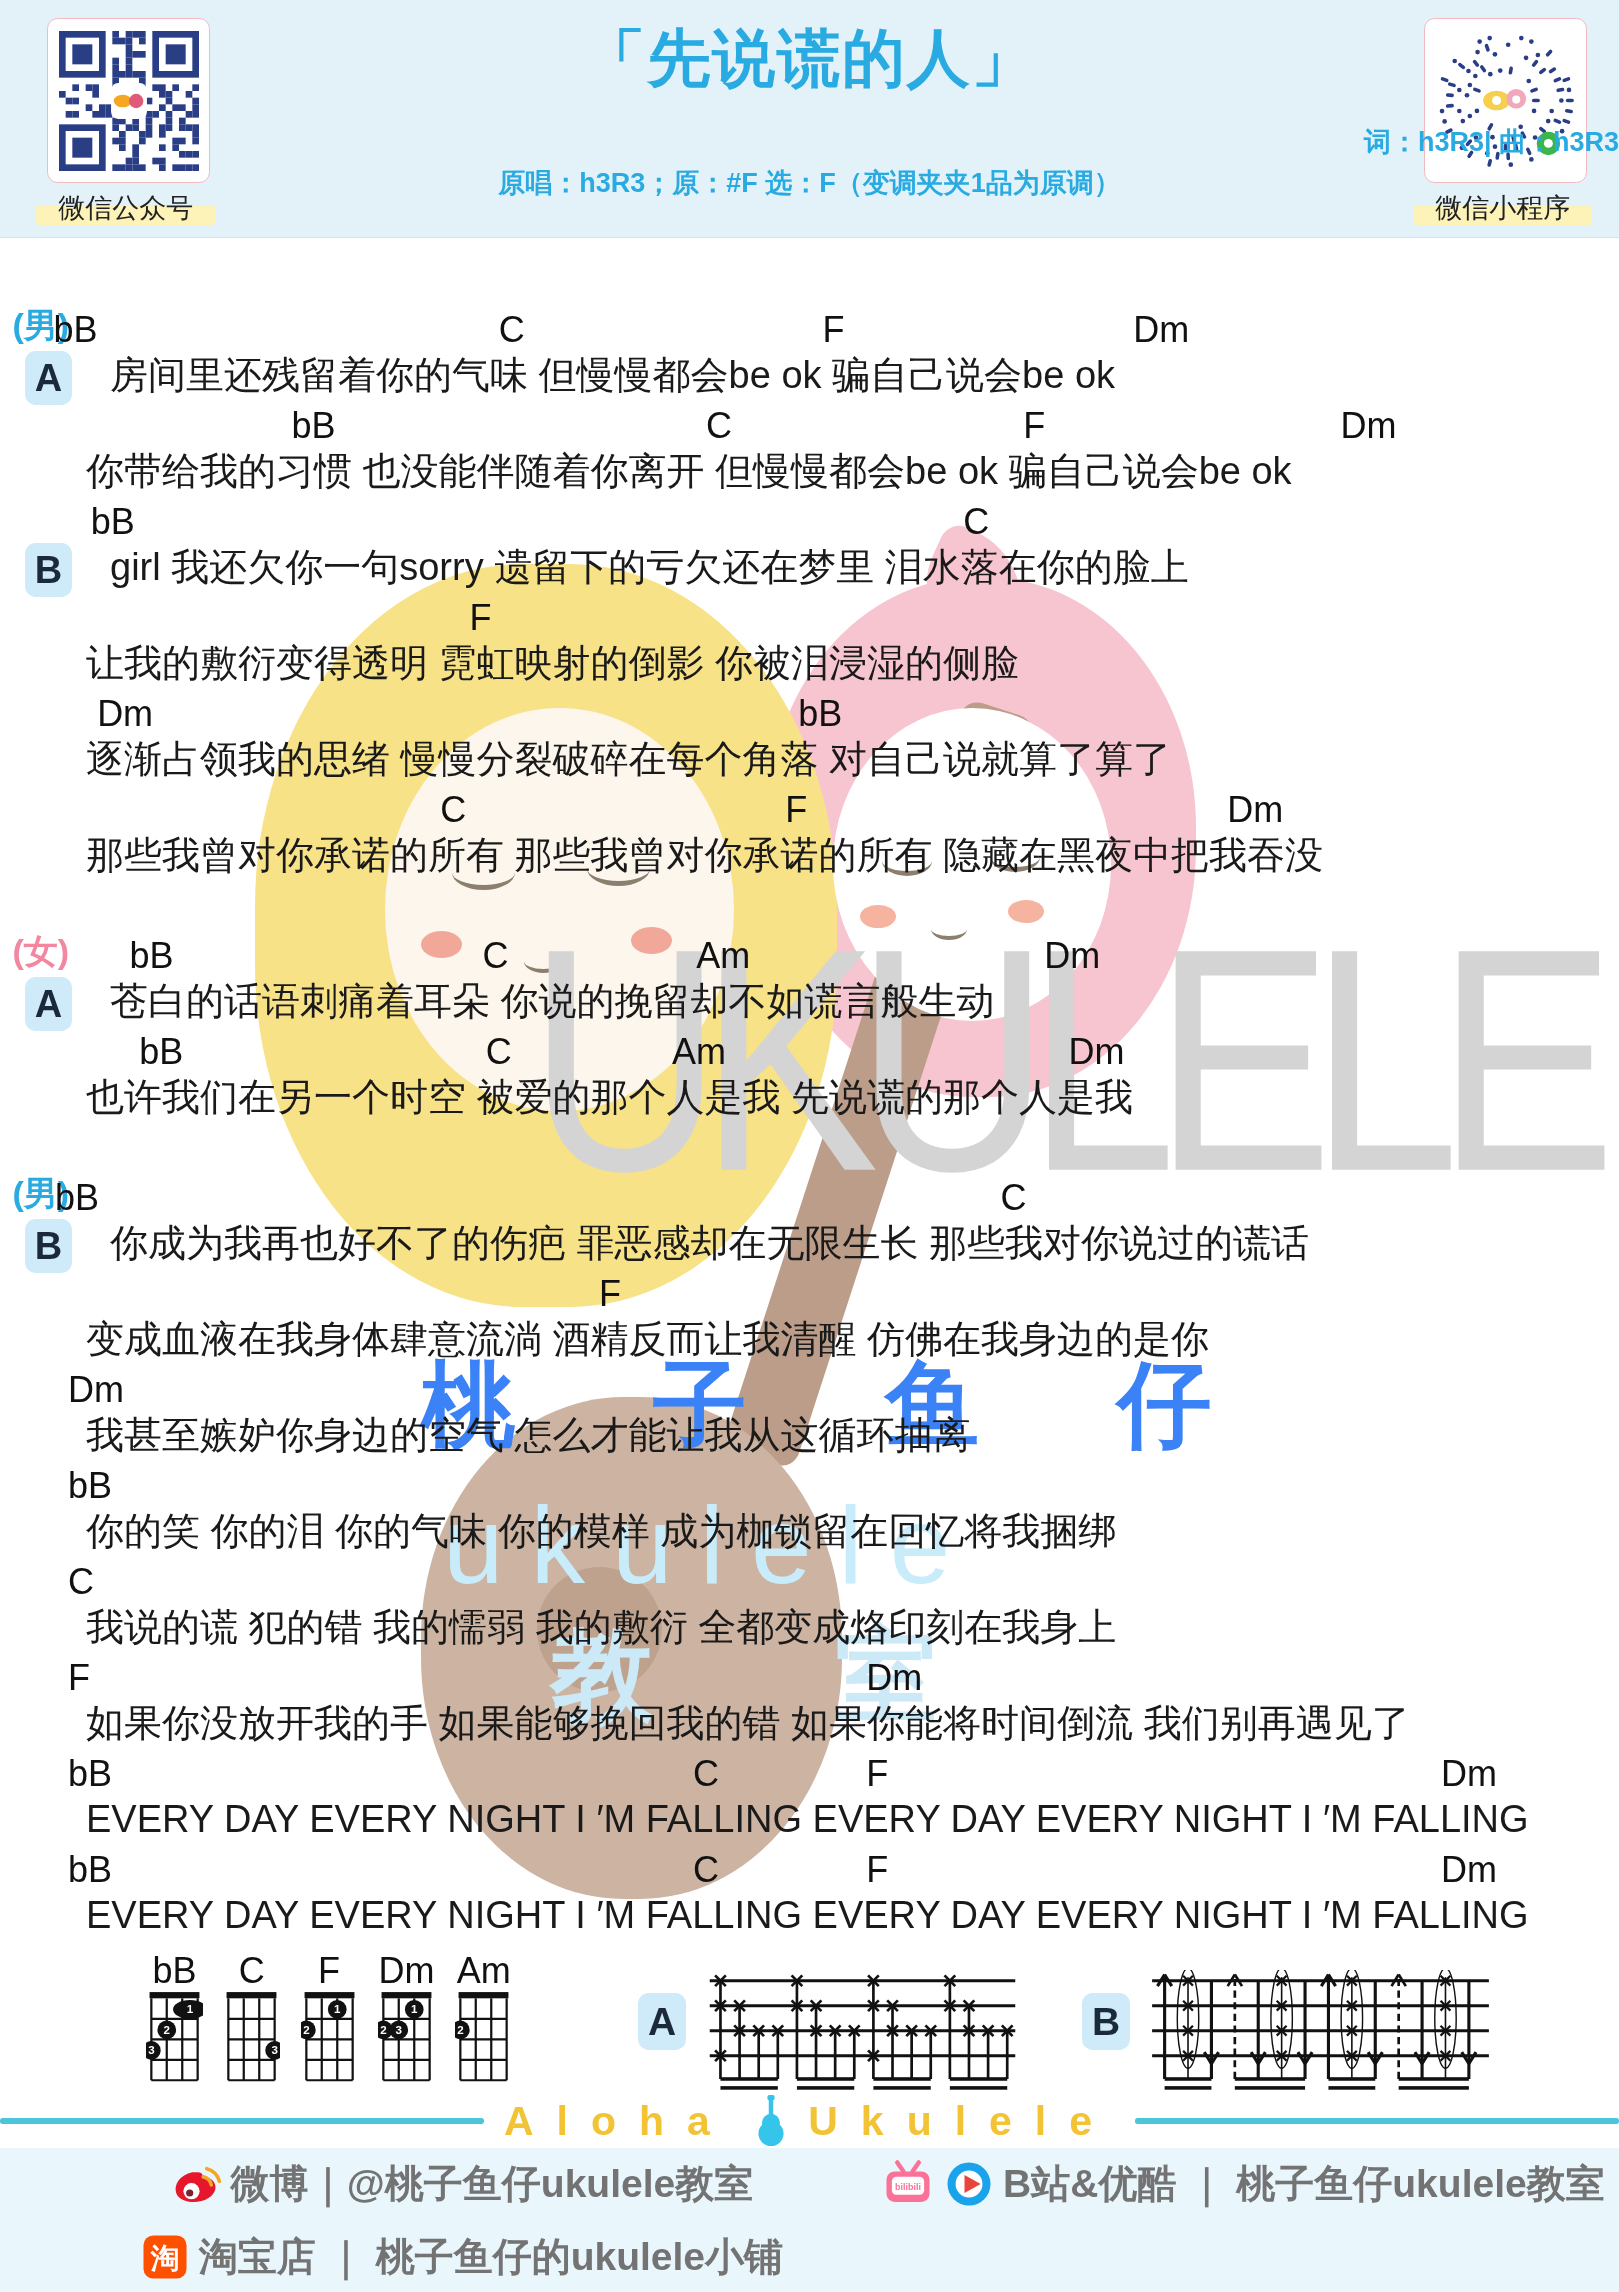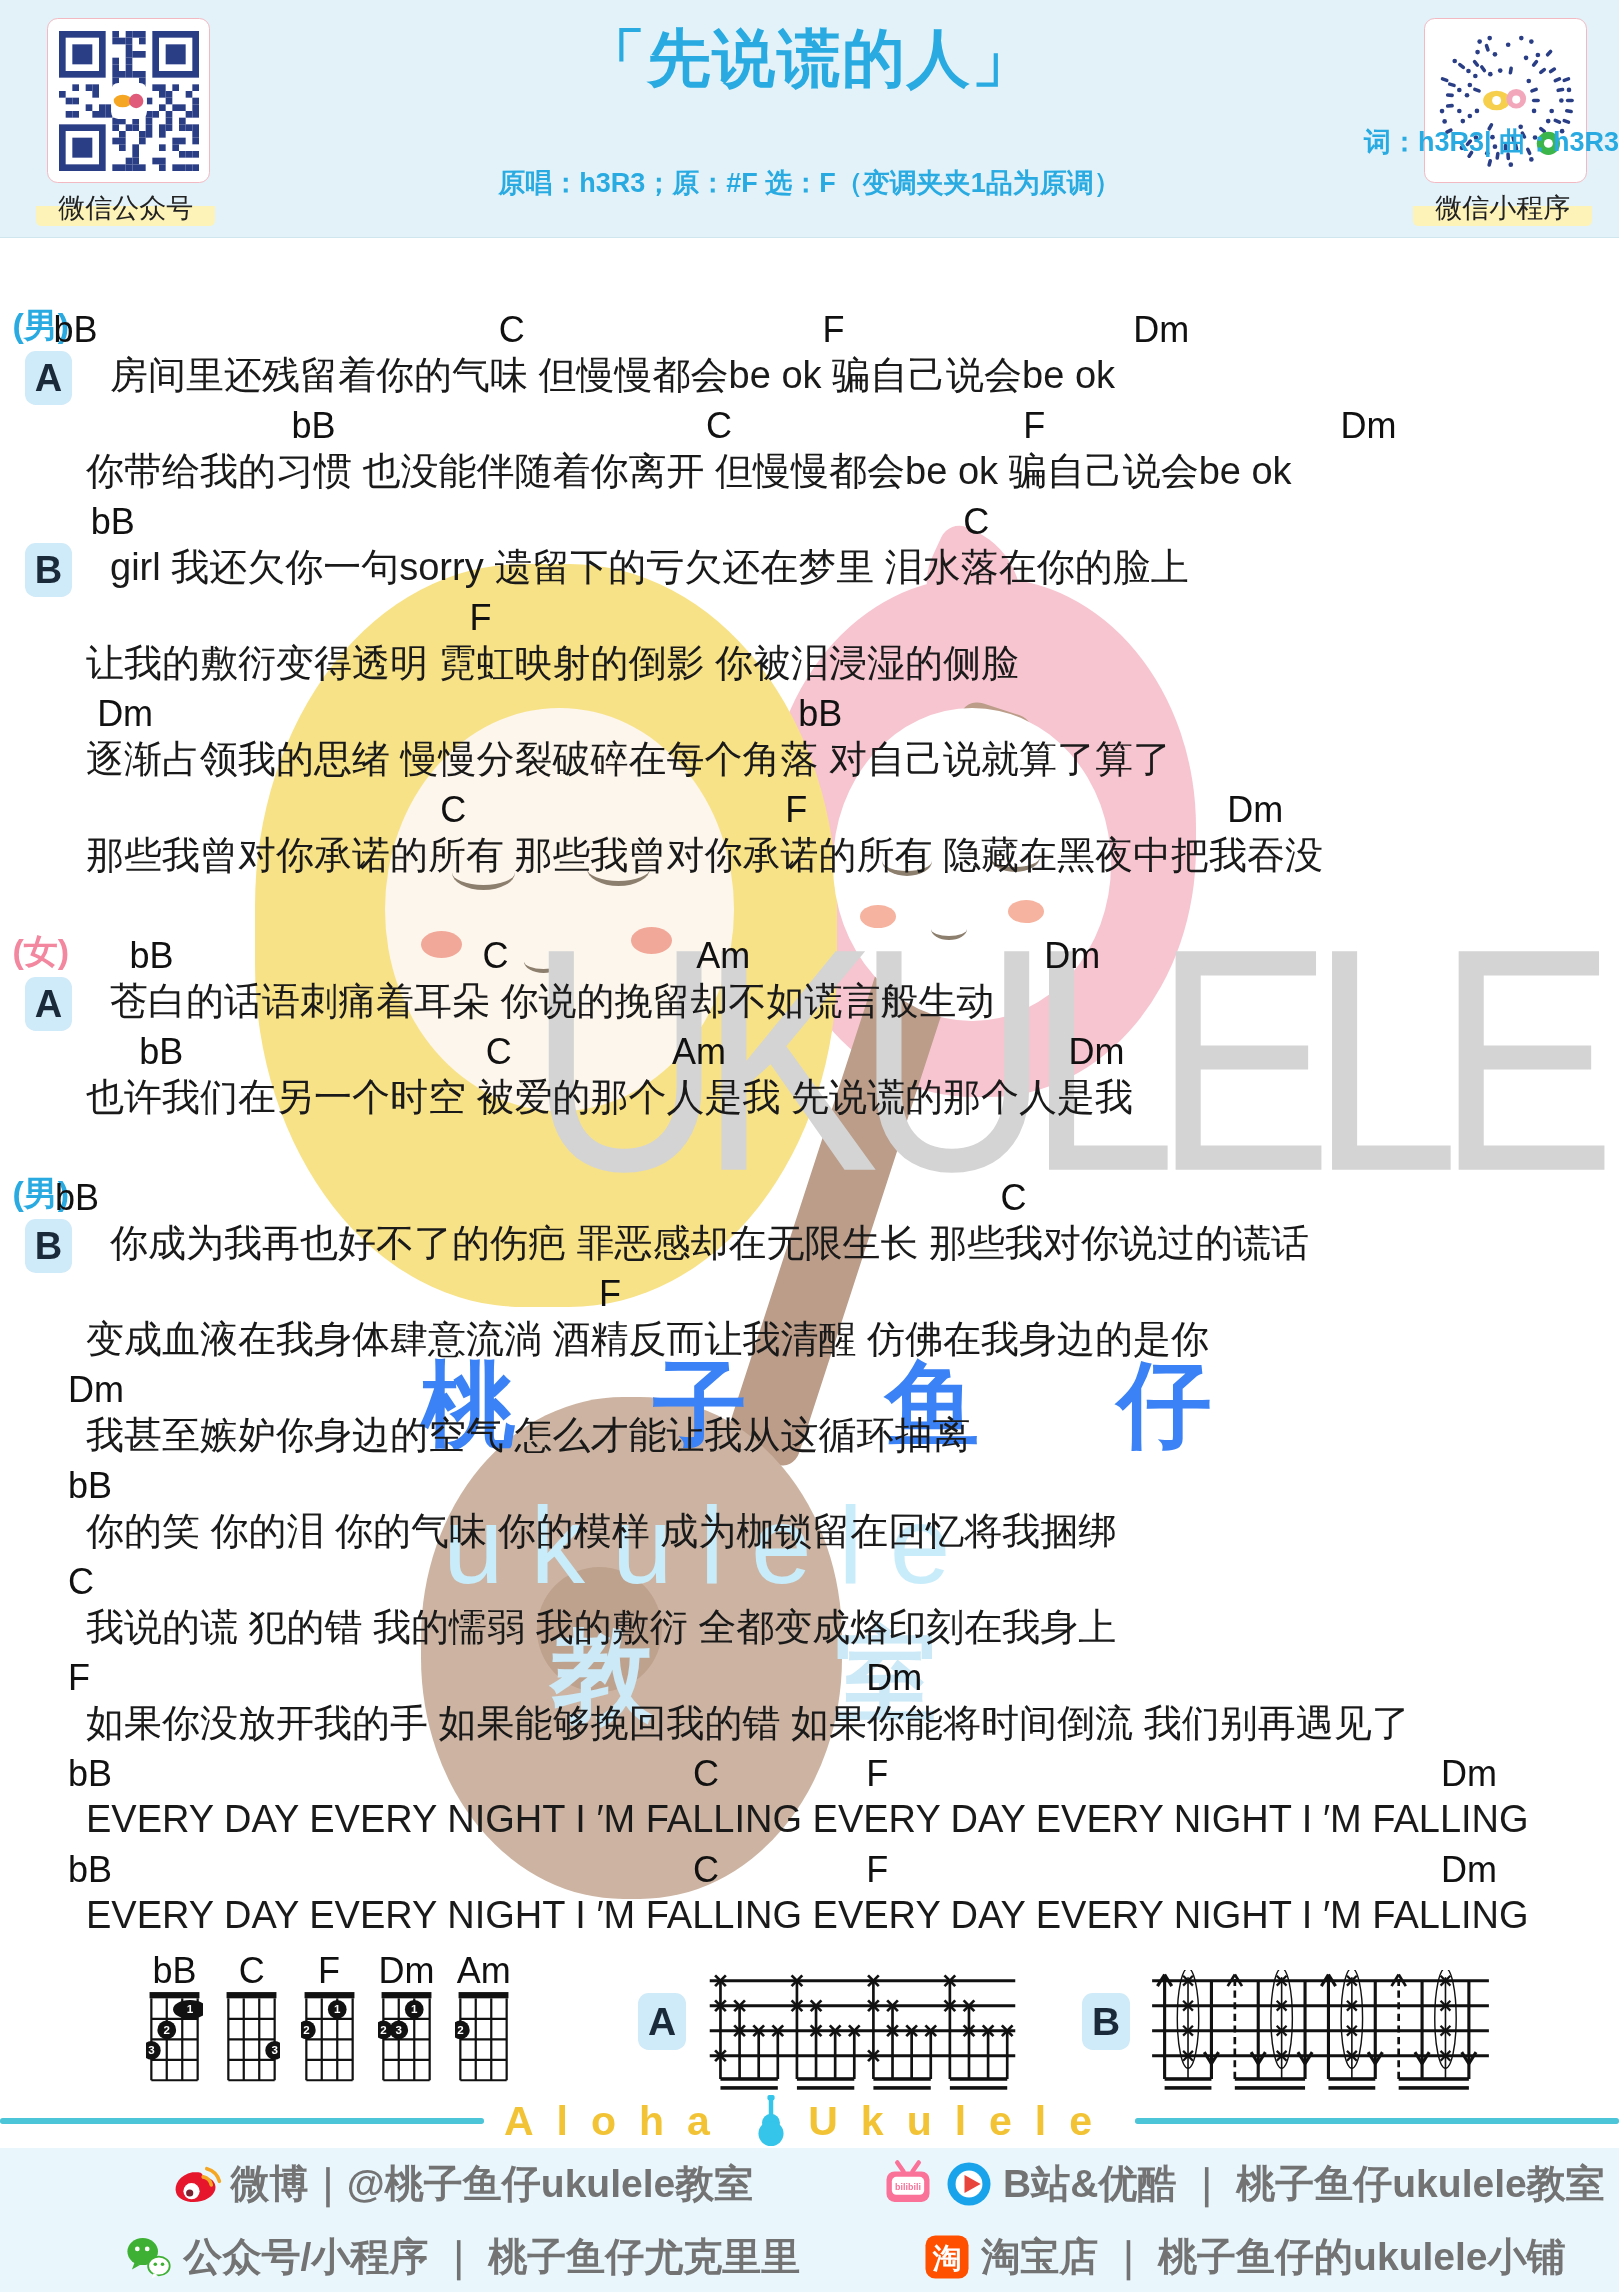--- a/index.html
+++ b/index.html
@@ -742,33 +742,20 @@
     </svg>
     <svg width="52" height="52" viewBox="0 0 58 58">
       <circle cx="29" cy="29" r="24" fill="#19a3ea"></circle>
             <circle cx="29" cy="29" r="15" fill="#fff"></circle>
       <path d="M24 19 L42 29 L24 39 Z" fill="#e9443c"></path>
     </svg>
         </span>
         <span>B站&amp;优酷 ｜ 桃子鱼仔ukulele教室</span>
       </div>
       <div class="footer-item">
-        <svg width="54" height="54" viewBox="0 0 60 60">
-    <ellipse cx="23" cy="24" rx="17" ry="15" fill="#3eb134"></ellipse>
-    <path d="M14 36 l-3 8 9 -5 z" fill="#3eb134"></path>
-    <circle cx="17" cy="21" r="2.6" fill="#fff"></circle>
-          <circle cx="28" cy="21" r="2.6" fill="#fff"></circle>
-    <ellipse cx="41" cy="40" rx="12" ry="10.5" fill="#fff" stroke="#3eb134" stroke-width="2"></ellipse>
-    <path d="M35 48 l-2 6 7 -4 z" fill="#fff"></path>
-    <circle cx="37" cy="38" r="2" fill="#3eb134"></circle>
-          <circle cx="45" cy="38" r="2" fill="#3eb134"></circle>
-  </svg>
-        <span>公众号/小程序 ｜ 桃子鱼仔尤克里里</span>
-      </div>
-      <div class="footer-item">
         <svg width="52" height="52" viewBox="0 0 58 58" style="font-size:44px">
     <rect x="5" y="5" width="48" height="48" rx="11" fill="#ff5000"></rect>
     <text x="29" y="41" font-size="32" font-weight="bold" fill="#fff" text-anchor="middle" font-family="Liberation Sans, sans-serif">淘</text>
   </svg>
         <span>淘宝店 ｜ 桃子鱼仔的ukulele小铺</span>
       </div>
     </div>
 
 </div>
 

